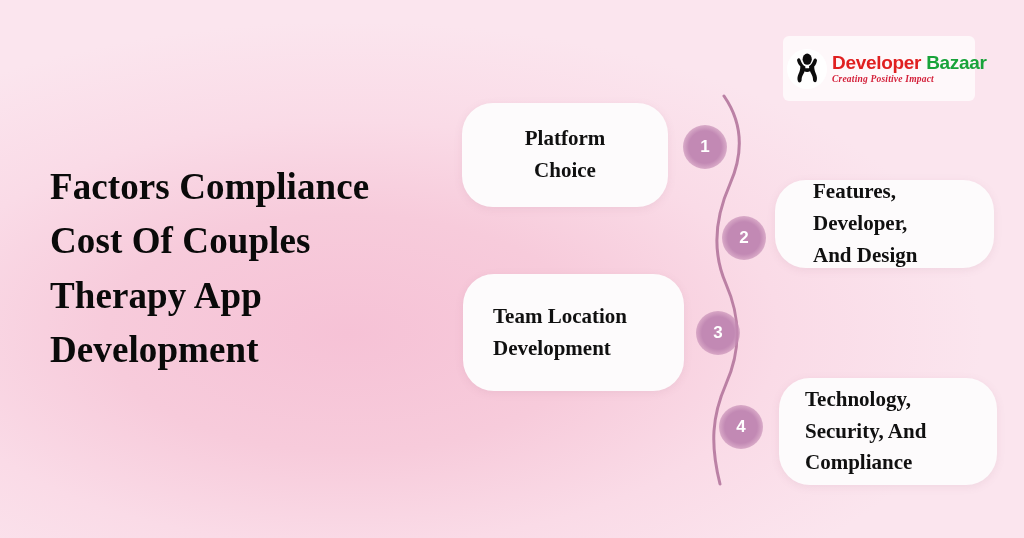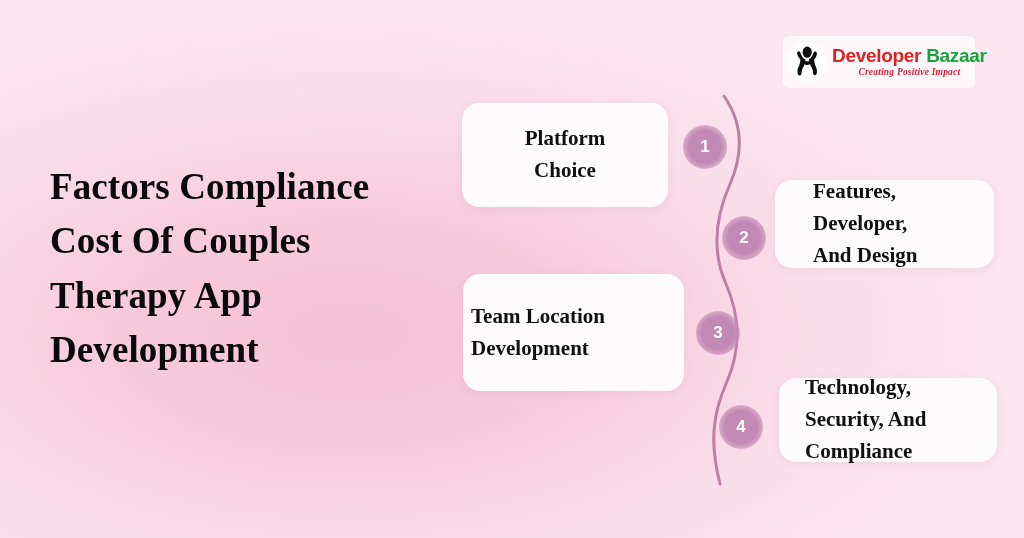--- a/index.html
+++ b/index.html
@@ -35,21 +35,21 @@
     letter-spacing: 0.1px;
     color: #0a0a0a;
   }
 
   
   #logo {
     position: absolute;
     left: 783px;
     top: 36px;
     width: 192px;
-    height: 52px;
+    height: 65px;
     background: rgba(255,255,255,0.72);
     border-radius: 6px;
     display: flex;
     align-items: center;
     padding-left: 4px;
     box-sizing: border-box;
   }
   #logo-mark {
     width: 40px;
     height: 40px;
@@ -77,21 +77,21 @@
   .logo-dev { color: #e02020; }
   .logo-baz { color: #18a33a; }
   .logo-tagline {
     margin-top: 3px;
     font-family: "Liberation Serif", serif;
     font-style: italic;
     font-weight: bold;
     font-size: 9.5px;
     color: #d4203a;
     letter-spacing: 0.2px;
-    text-align: center;
+    text-align: left;
     white-space: nowrap;
   }
 
   
   #curve {
     position: absolute;
     left: 690px;
     top: 92px;
     width: 80px;
     height: 400px;
@@ -115,21 +115,21 @@
   }
   #badge-1 { left: 683px; top: 125px; }
   #badge-2 { left: 722px; top: 216px; }
   #badge-3 { left: 696px; top: 311px; }
   #badge-4 { left: 719px; top: 405px; }
 
   
   .card {
     position: absolute;
     background: #fdfbfc;
-    border-radius: 17px;
+    border-radius: 31px;
     box-shadow: 0 2px 9px rgba(150, 90, 120, 0.10);
     display: flex;
     align-items: center;
     box-sizing: border-box;
     font-family: "Liberation Serif", serif;
     font-weight: bold;
     font-size: 21px;
     line-height: 1.52;
     color: #101010;
   }
@@ -143,25 +143,25 @@
   #card-2 {
     left: 775px; top: 180px;
     width: 219px; height: 88px;
     justify-content: flex-start;
     padding-left: 38px;
   }
   #card-3 {
     left: 463px; top: 274px;
     width: 221px; height: 117px;
     justify-content: flex-start;
-    padding-left: 8px;
+    padding-left: 30px;
   }
   #card-4 {
     left: 779px; top: 378px;
-    width: 218px; height: 84px;
+    width: 218px; height: 107px;
     justify-content: flex-start;
     padding-left: 26px;
   }
   .card-line { display: block; }
 </style>
 </head>
 <body>
 
 <div id="canvas">
 

